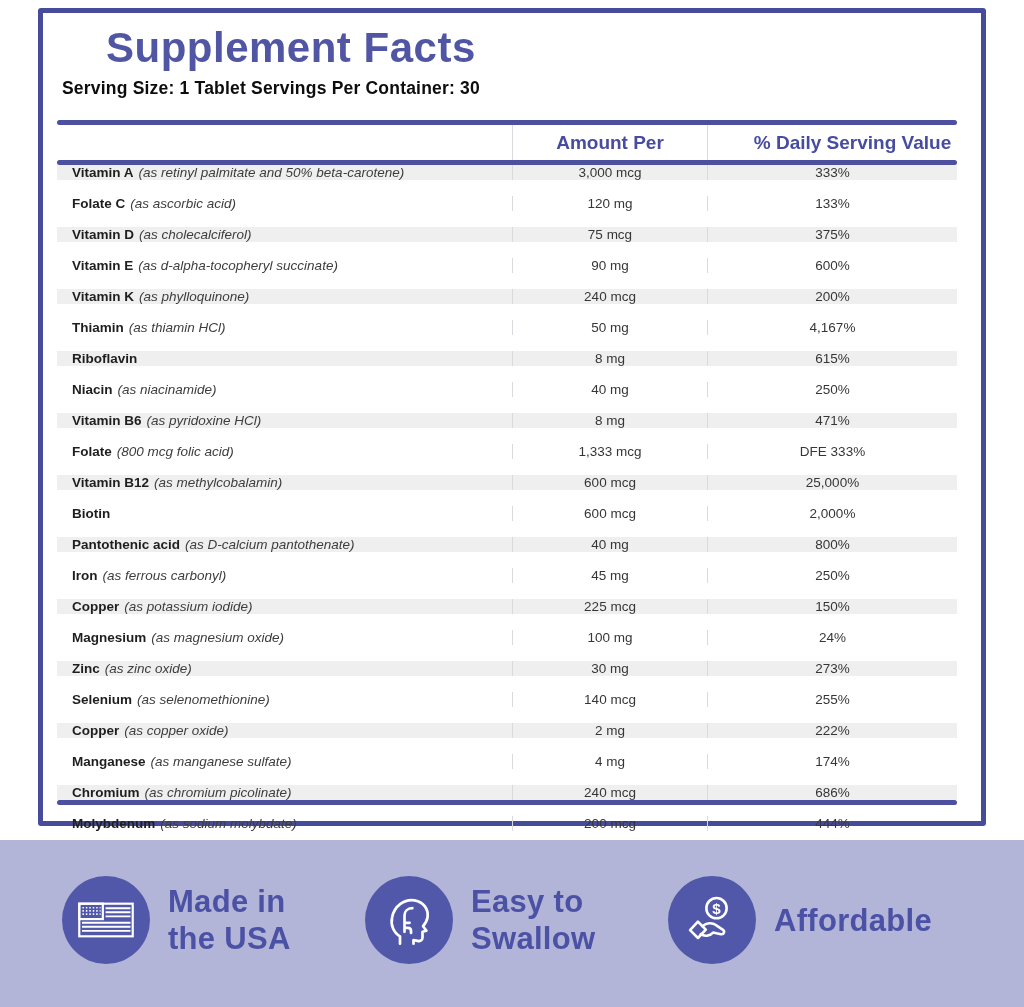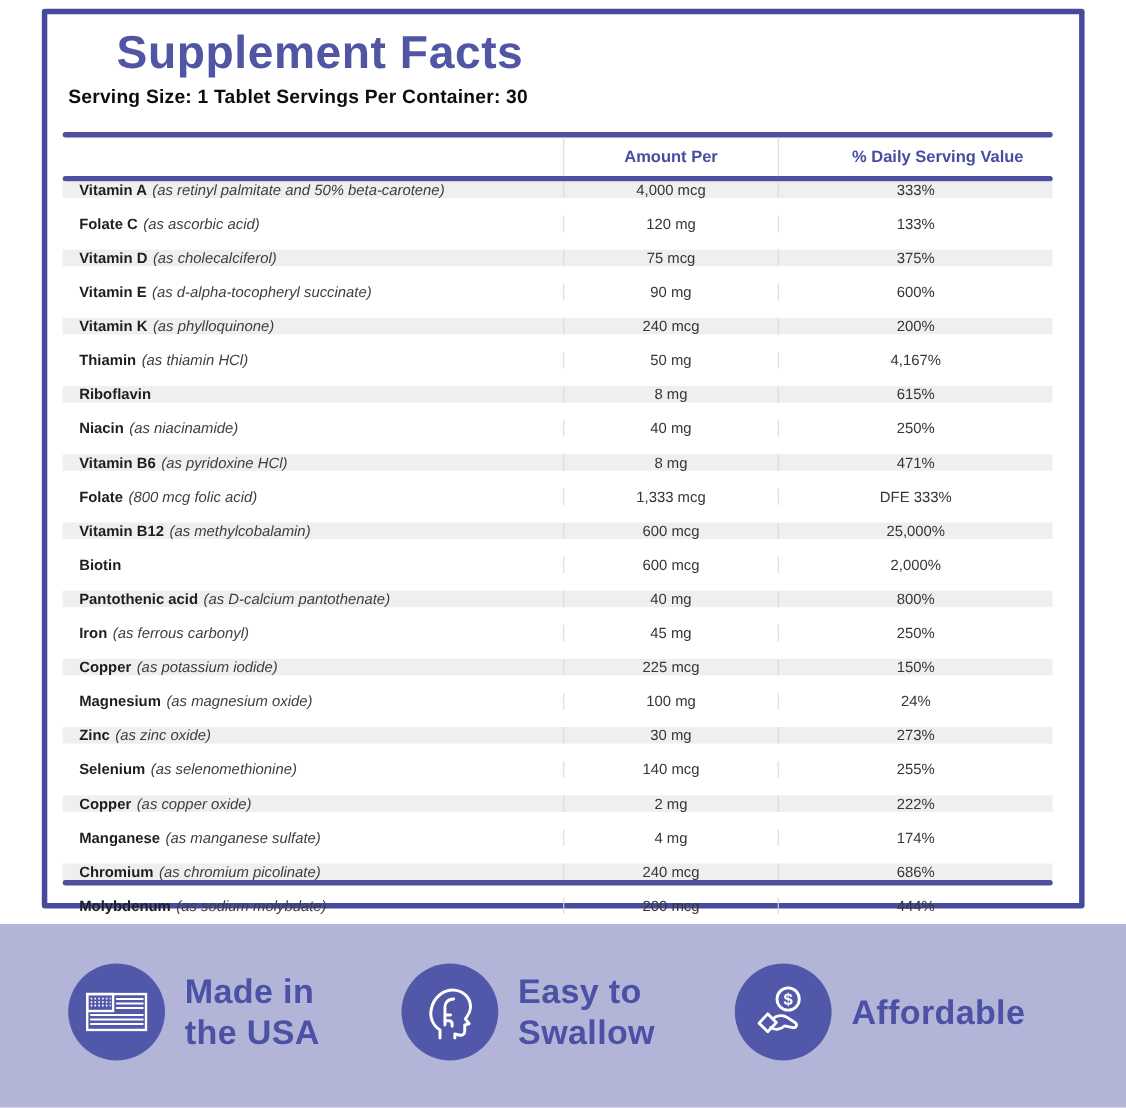--- a/index.html
+++ b/index.html
@@ -9,21 +9,21 @@
     position:absolute; left:38px; top:8px; width:948px; height:818px;
     background:#ffffff; border:5px solid #474b9c; border-radius:3px;
   }
   .card-head { padding:12px 0 0 19px; }
   .title { font-size:42px; font-weight:bold; color:#5156a4; letter-spacing:.5px; line-height:1.08;margin-left:44px; }
   .serving { margin-top:8px; font-size:17.5px; font-weight:bold; color:#0d0d0d; letter-spacing:.2px; }
 
   .facts-table { position:absolute; left:14px; top:107px; width:900px; }
   .thick { height:5px; background:#4c509f; border-radius:3px; }
   .header-row { display:flex; height:35px; align-items:stretch; }
-  .hc { display:flex; align-items:center; justify-content:center; font-size:15px; font-weight:bold; color:#474ca0; }
+  .hc { display:flex; align-items:center; justify-content:center; font-size:19px; font-weight:bold; color:#474ca0; }
   .c1 { width:455px; }
   .c2 { width:195px; border-left:1.5px solid #d9d9de; }
   .c3 { width:250px; border-left:1.5px solid #d9d9de;padding-left:40px; }
 
   .rows { display:flex; flex-direction:column; height:635px;gap:16px; }
   .row { display:flex; flex:1; align-items:stretch; font-size:13.5px; }
   .row.stripe { background:#efefef; }
   .cell-name { width:455px; display:flex; align-items:center; padding-left:15px; white-space:nowrap; overflow:hidden; }
   .cell-amount { width:195px; border-left:1.5px solid #d9d9de; display:flex; align-items:center; justify-content:center; color:#363636; }
   .cell-dv { width:250px; border-left:1.5px solid #d9d9de; display:flex; align-items:center; justify-content:center; color:#363636; }
@@ -54,21 +54,21 @@
       <div class="hc c2">Amount Per</div>
       <div class="hc c3">% Daily Serving Value</div>
     </div>
     <div class="thick"></div>
     <div class="rows">
         <div class="row stripe">
     <div class="cell-name">
       <span class="nname">Vitamin A</span>
       <span class="ndetail">(as retinyl palmitate and 50% beta-carotene)</span>
     </div>
-    <div class="cell-amount">4,000 mcg</div>
+    <div class="cell-amount">3,000 mcg</div>
     <div class="cell-dv">333%</div>
   </div>
         <div class="row">
     <div class="cell-name">
       <span class="nname">Folate C</span>
       <span class="ndetail">(as ascorbic acid)</span>
     </div>
     <div class="cell-amount">120 mg</div>
     <div class="cell-dv">133%</div>
   </div>

